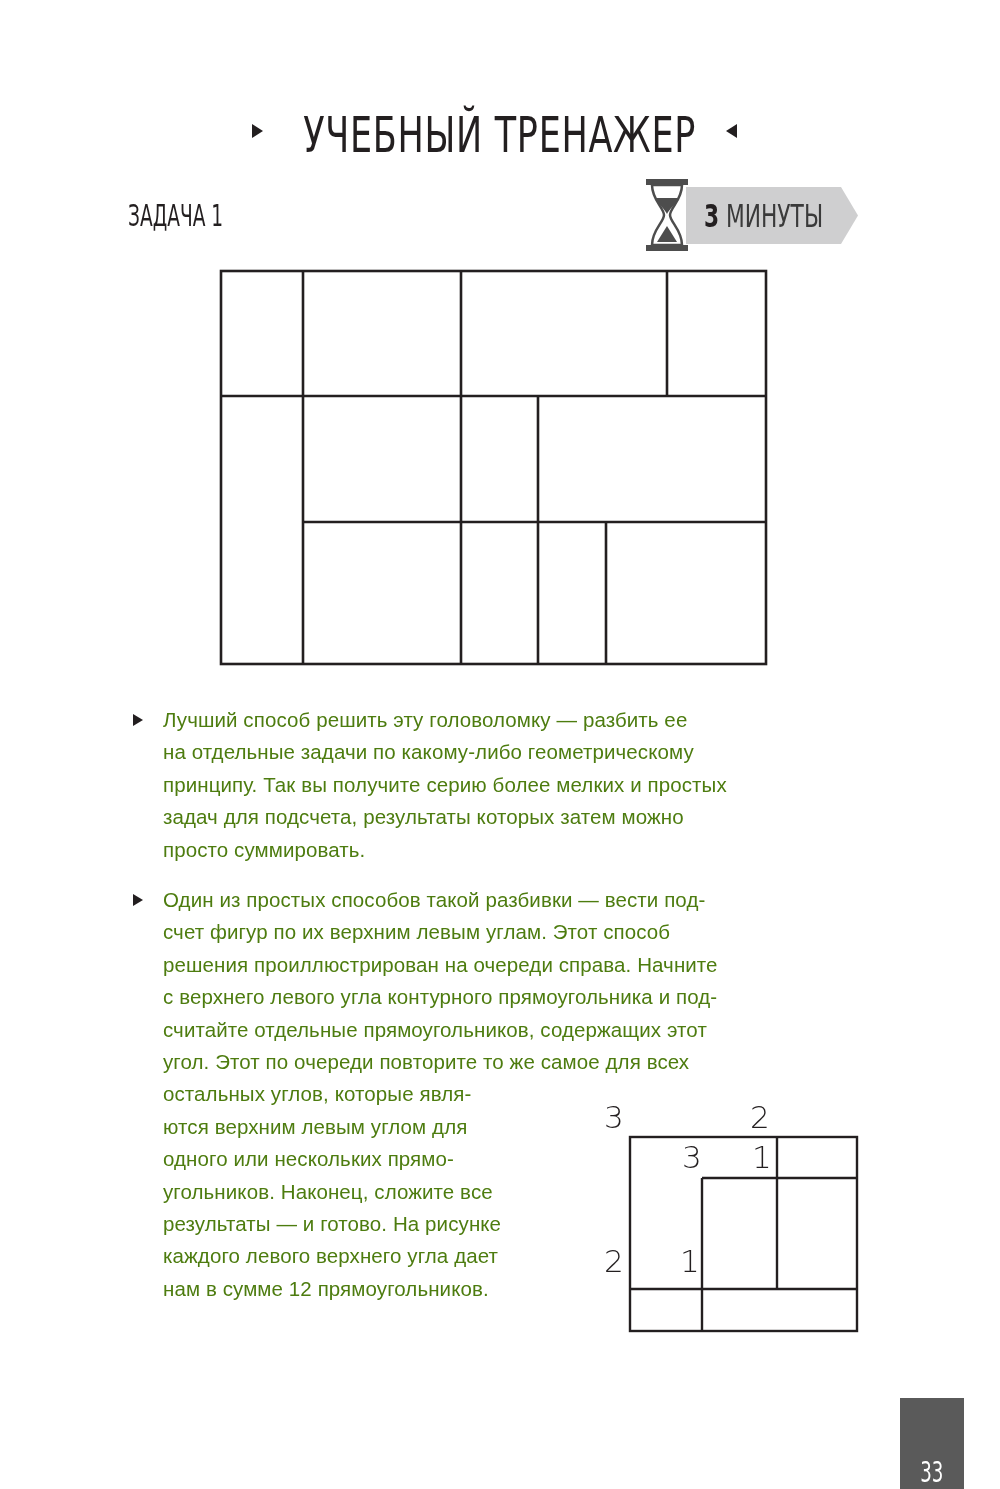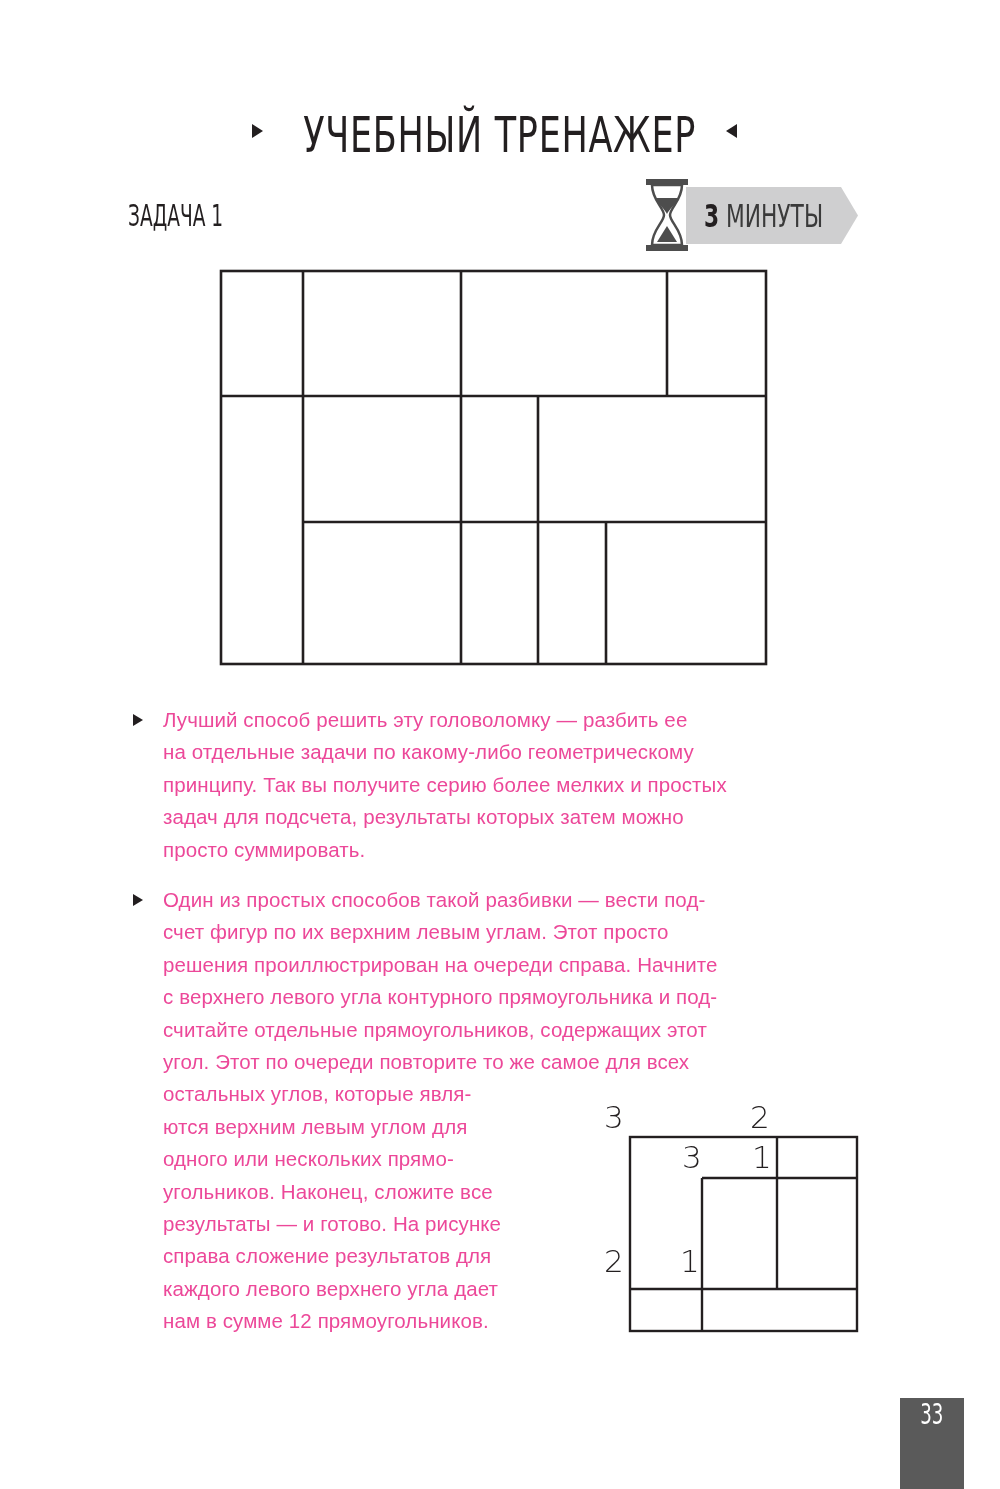--- a/index.html
+++ b/index.html
@@ -24,29 +24,29 @@
   .timer-text { position: absolute; left: 18px; top: 10px; font-size: 32px; white-space: nowrap;
                 font-family: "DejaVu Sans", sans-serif; transform: scaleX(0.68); transform-origin: left center; }
   .timer-num { font-weight: bold; color: #231f20; }
   .timer-unit { color: #3a3a3a; margin-left: 10px; }
   .hourglass { left: 644px; top: 178px; width: 46px; height: 74px; }
 
   .grid { left: 219px; top: 269px; }
   .mini { left: 596px; top: 1096px; }
   .bullet { position: absolute; left: 0; width: 0; height: 0;
             border-top: 6px solid transparent; border-bottom: 6px solid transparent; border-left: 10px solid #231f20; }
-  .para { position: absolute; left: 163px; font-size: 20.5px; line-height: 32.4px; color: #ec4899;
+  .para { position: absolute; left: 163px; font-size: 20.5px; line-height: 32.4px; color: #4d7c0f;
           font-family: "Liberation Sans", sans-serif; letter-spacing: 0.1px; }
   .para .ln { display: block; white-space: nowrap; }
 
   .mini-num { position: absolute; font-size: 31px; color: #231f20; font-family: "DejaVu Sans", sans-serif;
               font-weight: 300; line-height: 1; }
 
   .page-box { left: 900px; top: 1398px; width: 64px; height: 91px; background: #5a5a5a;
-              display: flex; align-items: flex-start; justify-content: center; }
+              display: flex; align-items: flex-end; justify-content: center; }
   .page-num { color: #ffffff; font-size: 28px; font-family: "DejaVu Sans", sans-serif;
               transform: scaleX(0.65); }
 </style>
 </head>
 <body>
 
 <div class="abs tri-right"></div>
 <div class="abs title-row">
   <span class="title">УЧЕБНЫЙ ТРЕНАЖЕР</span>
 </div>
@@ -94,31 +94,30 @@
   <span class="ln">Лучший способ решить эту головоломку — разбить ее</span>
   <span class="ln">на отдельные задачи по какому-либо геометрическому</span>
   <span class="ln">принципу. Так вы получите серию более мелких и простых</span>
   <span class="ln">задач для подсчета, результаты которых затем можно</span>
   <span class="ln">просто суммировать.</span>
 </div>
 
 <div class="abs bullet" style="left:133px; top:894px;"></div>
 <div class="para" style="top:884px;">
   <span class="ln">Один из простых способов такой разбивки — вести под-</span>
-  <span class="ln">счет фигур по их верхним левым углам. Этот просто</span>
+  <span class="ln">счет фигур по их верхним левым углам. Этот способ</span>
   <span class="ln">решения проиллюстрирован на очереди справа. Начните</span>
   <span class="ln">с верхнего левого угла контурного прямоугольника и под-</span>
   <span class="ln">считайте отдельные прямоугольников, содержащих этот</span>
   <span class="ln">угол. Этот по очереди повторите то же самое для всех</span>
   <span class="ln">остальных углов, которые явля-</span>
   <span class="ln">ются верхним левым углом для</span>
   <span class="ln">одного или нескольких прямо-</span>
   <span class="ln">угольников. Наконец, сложите все</span>
   <span class="ln">результаты — и готово. На рисунке</span>
-  <span class="ln">справа сложение результатов для</span>
   <span class="ln">каждого левого верхнего угла дает</span>
   <span class="ln">нам в сумме 12 прямоугольников.</span>
 </div>
 
 <div class="abs mini" style="width:270px; height:240px;">
   <svg width="270" height="240" viewBox="0 0 270 240" fill="none" stroke="#231f20" stroke-width="2.4" style="position:absolute; left:0; top:0;">
     <rect x="34" y="41" width="227" height="194"></rect>
     <line x1="34" y1="193" x2="261" y2="193"></line>
     <line x1="106" y1="82" x2="261" y2="82"></line>
     <line x1="106" y1="82" x2="106" y2="235"></line>

